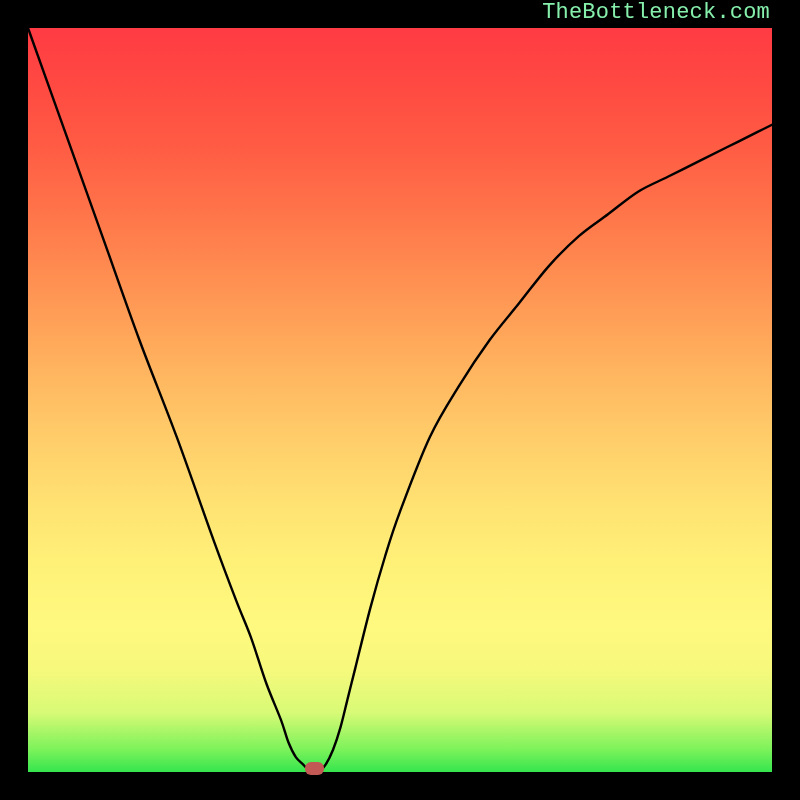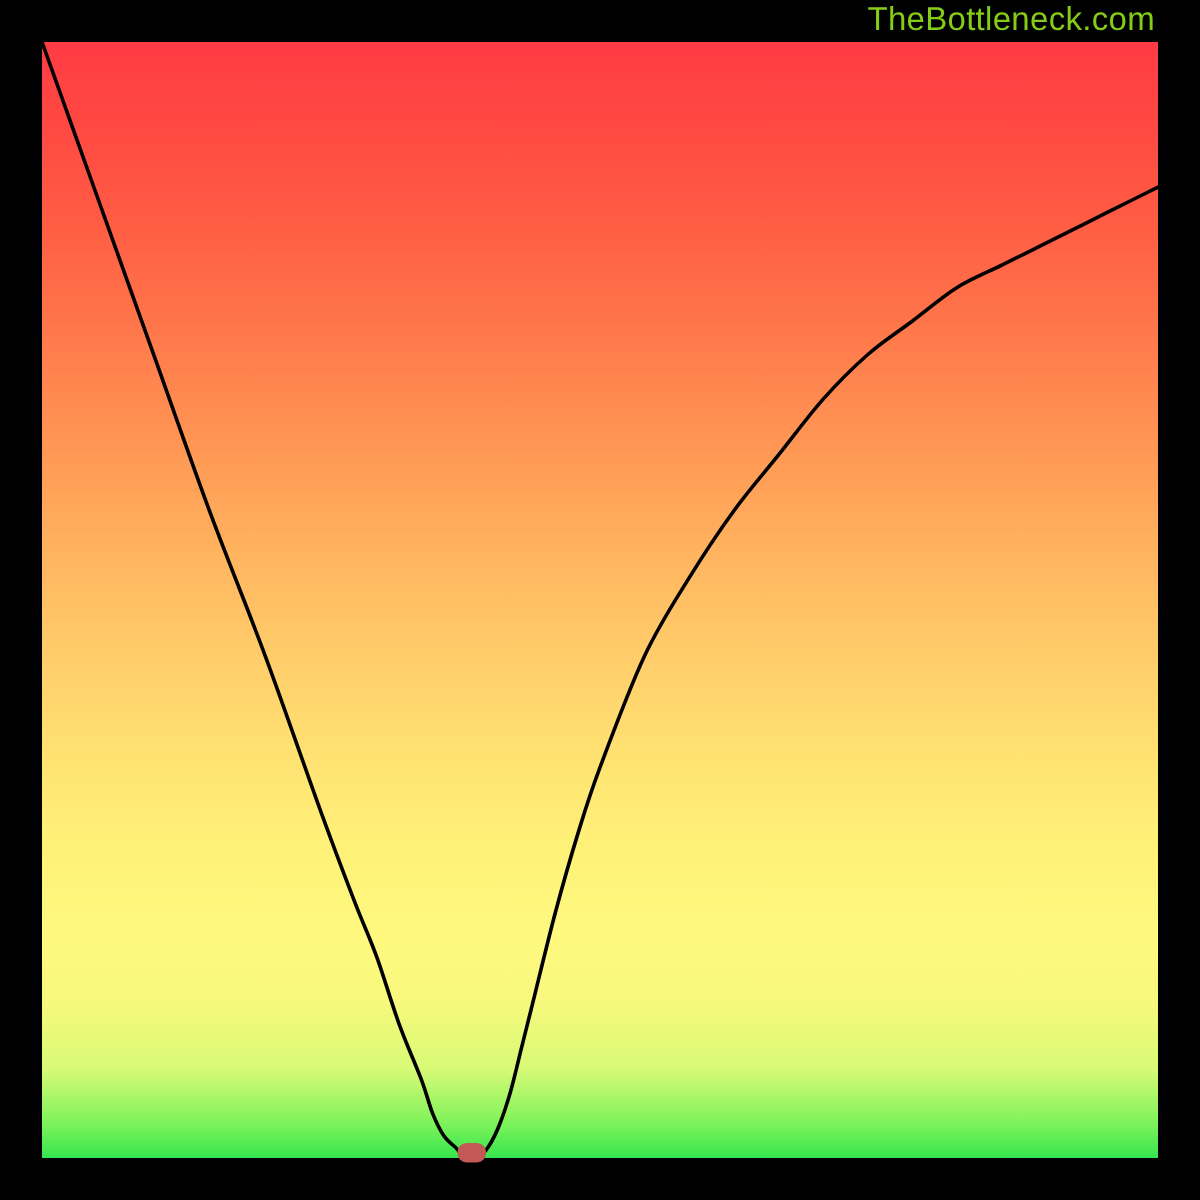--- a/index.html
+++ b/index.html
@@ -30,23 +30,23 @@
       #ff8a50 68%,
       #ff7249 76%,
       #ff5c44 84%,
       #ff4a42 92%,
       #ff3b43 100%);
   }
   .watermark {
     position: absolute;
     top: 0px;
     right: 30px;
-    font-family: Liberation Sans, sans-serif;
+    font-family: Liberation Mono, monospace;
     font-size: 22px;
-    color: #84cc16;
+    color: #86efac;
     font-weight: 400;
     letter-spacing: 0.2px;
   }
   svg.curve {
     position: absolute;
     left: 0; top: 0;
     width: 744px; height: 744px;
     overflow: visible;
   }
   .marker {

